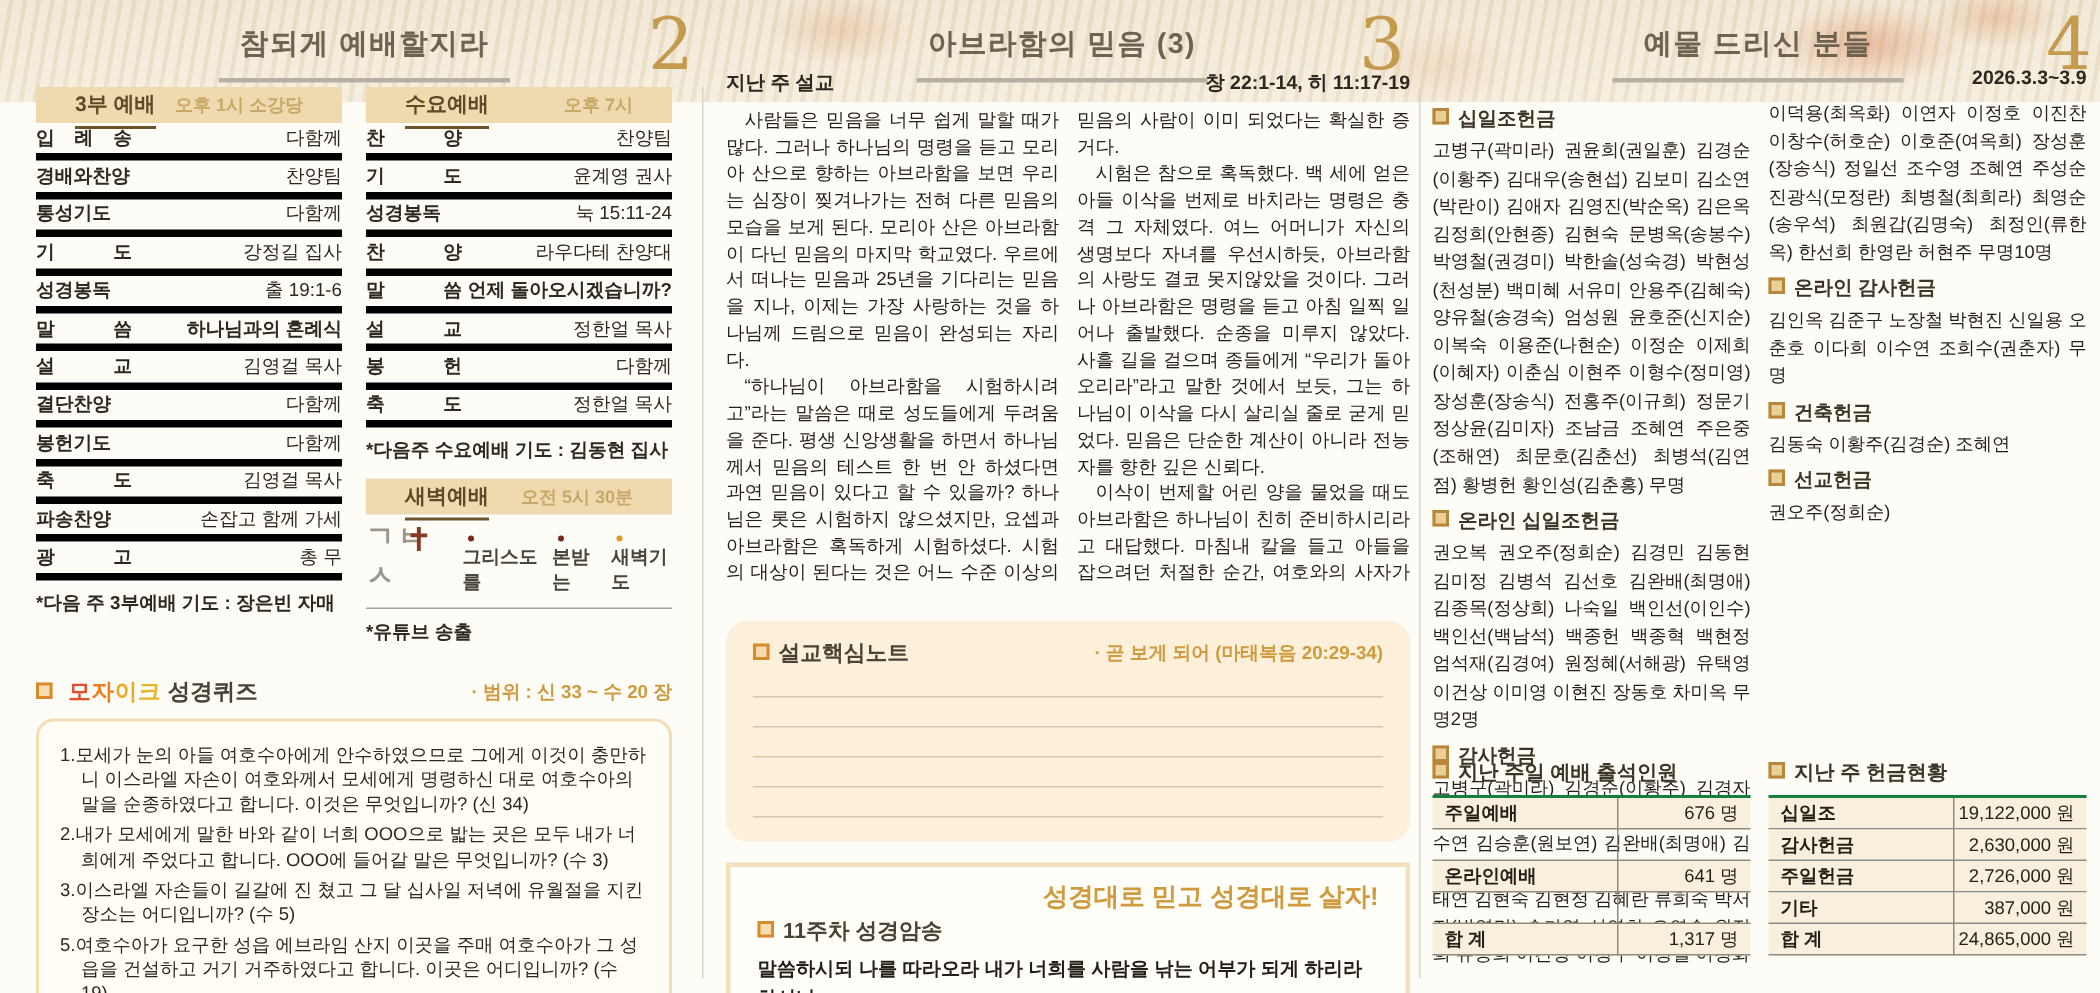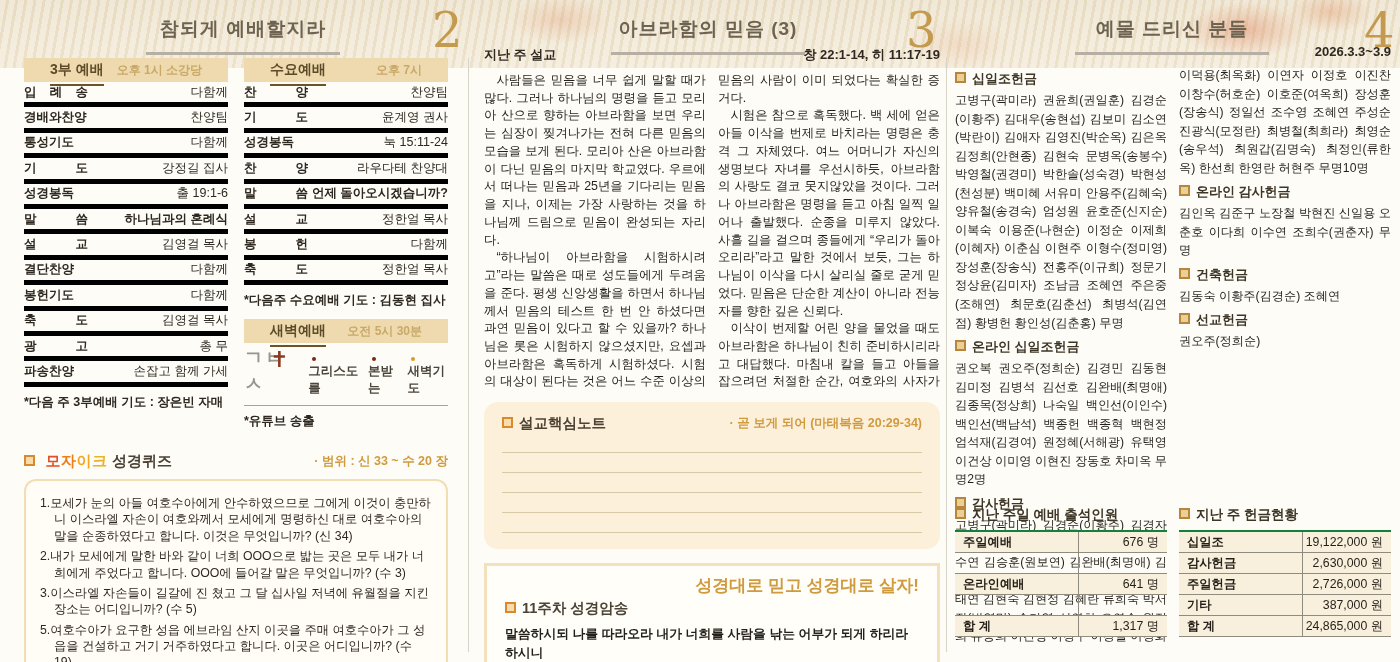--- a/index.html
+++ b/index.html
@@ -51,21 +51,21 @@
   .brand .c1{color:#e04f2a}.brand .c2{color:#ef7d1a}.brand .c3{color:#f2a71f}.brand .c4{color:#e9b32a}
   .q-title{font-size:15px;font-weight:bold;color:#4c4335;}
   .q-range{font-size:12.5px;color:#d09a3e;font-weight:bold;}
   .q-box{margin-top:8px;border:2px solid #f2ddb4;background:#fffdf6;border-radius:12px;padding:10px 14px;}
   .q-item{font-size:12.3px;line-height:1.33;color:#2e2820;padding-left:14px;text-indent:-14px;margin:4px 0;}
 
   
   .kicker{display:flex;justify-content:space-between;font-size:13px;font-weight:bold;color:#2e2820;}
   .sermon{margin-top:8px;height:330px;column-count:2;column-gap:12px;font-size:12.4px;line-height:1.43;color:#241f18;text-align:justify;overflow:hidden;}
   .sermon p{margin:0;text-indent:1em;}
-  .note-box{margin-top:0;background:#fcf0da;border-radius:14px;padding:12px 18px 16px;}
+  .note-box{margin-top:12px;background:#fcf0da;border-radius:14px;padding:12px 18px 16px;}
   .note-head{display:flex;justify-content:space-between;align-items:center;}
   .note-title{font-size:14.5px;font-weight:bold;color:#4c4335;}
   .note-sub{font-size:12.5px;color:#d09a3e;font-weight:bold;}
   .note-line{height:19px;border-bottom:1px solid #d8c9a8;}
   .mem-box{margin-top:14px;border:3px solid #f3e0bd;background:#fffef9;padding:8px 18px 12px;position:relative;}
   .mem-slogan{text-align:right;font-size:17px;color:#d09a3e;font-weight:bold;}
   .mem-title{font-size:14.5px;font-weight:bold;color:#4c4335;margin-top:2px;}
   .mem-verse{font-size:12.8px;color:#241f18;margin-top:7px;line-height:1.45;font-weight:bold;}
 
   
@@ -145,26 +145,26 @@
           </div>
         <div class="svc-row">
             <span class="lbl">봉헌기도</span>
             <span class="val">다함께</span>
           </div>
         <div class="svc-row">
             <span class="lbl">축 도</span>
             <span class="val">김영걸 목사</span>
           </div>
         <div class="svc-row">
+            <span class="lbl">파송찬양</span>
+            <span class="val">손잡고 함께 가세</span>
+          </div>
+        <div class="svc-row">
             <span class="lbl">광 고</span>
             <span class="val">총 무</span>
-          </div>
-        <div class="svc-row">
-            <span class="lbl">파송찬양</span>
-            <span class="val">손잡고 함께 가세</span>
           </div>
         <div class="svc-note">*다음 주 3부예배 기도 : 장은빈 자매</div>
       </div>
 
       <div class="svc">
         <div class="svc-bar">
           <span class="t">수요예배</span>
           <span class="tm">오후 7시</span>
         </div>
         <div class="svc-row">

